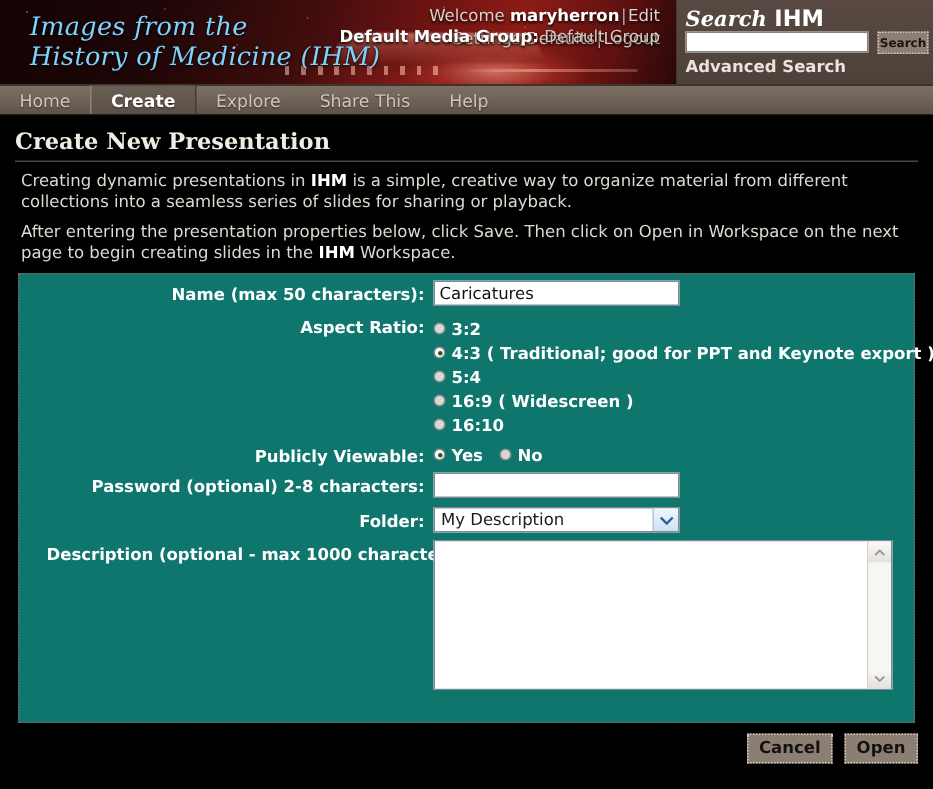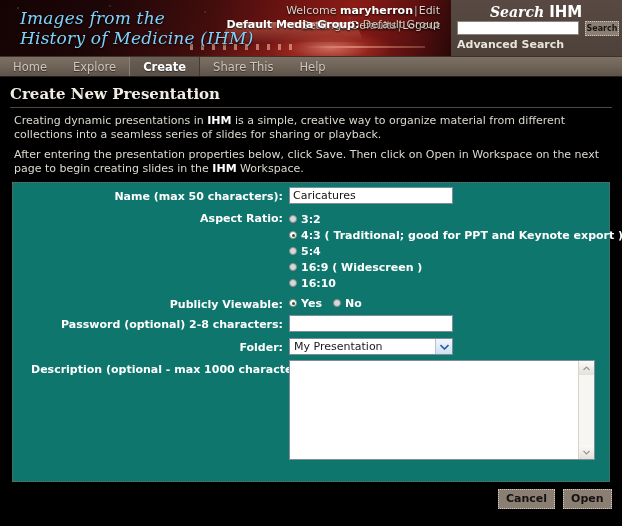--- a/index.html
+++ b/index.html
@@ -125,21 +125,20 @@
     width: 171px; height: 56px;
     background: #51443c;
     background-image: linear-gradient(180deg, #584a42 0%, #4d4139 100%);
   }
   .search-title {
     position: absolute;
     left: 6px; top: 3px;
     font-size: 14px;
     color: #ffffff;
     white-space: nowrap;
-    margin-left: 33px;
   }
   .search-title .word-search {
     font-family: "DejaVu Serif", "Liberation Serif", serif;
     font-style: italic;
     font-weight: bold;
     font-size: 14px;
   }
   .search-title .word-ihm {
     font-weight: bold;
     font-size: 15px;
@@ -443,22 +442,22 @@
       </div>
       <input class="search-input" type="text" value="" style="">
       <div class="search-button">Search</div>
       <a class="advanced-search" href="#">Advanced Search</a>
     </div>
   </div>
 
   <div class="navbar">
     <div class="nav-items">
       <div class="nav-item">Home</div>
+      <div class="nav-item active">Create</div>
       <div class="nav-item">Explore</div>
-      <div class="nav-item active">Create</div>
       <div class="nav-item">Share This</div>
       <div class="nav-item">Help</div>
     </div>
   </div>
 
   <div class="content">
     <div class="page-title">Create New Presentation</div>
     <div class="title-rule"></div>
 
     <div class="intro intro-1"><span>Creating dynamic presentations in </span><b>IHM</b><span> is a simple, creative way to organize material from different collections into a seamless series of slides for sharing or playback.</span></div>
@@ -504,21 +503,21 @@
           <span class="radio"></span>
           <span>No</span>
         </div>
       </div>
 
       <div class="form-label lbl-pass">Password (optional) 2-8 characters:</div>
       <input class="text-input in-pass" type="text" value="" style="">
 
       <div class="form-label lbl-folder">Folder:</div>
       <div class="select-wrap">
-        <span class="select-value">My Presentation</span>
+        <span class="select-value">My Description</span>
         <span class="select-arrow">
           <svg width="9" height="6" viewBox="0 0 9 6">
               <path d="M0.5 1 L4.5 5 L8.5 1" fill="none" stroke="#2a5d9e" stroke-width="1.6"></path>
             </svg>
         </span>
       </div>
 
       <div class="form-label lbl-desc">Description (optional - max 1000 characters):</div>
       <div class="textarea-wrap">
         <textarea class="textarea-field" style=""></textarea>

